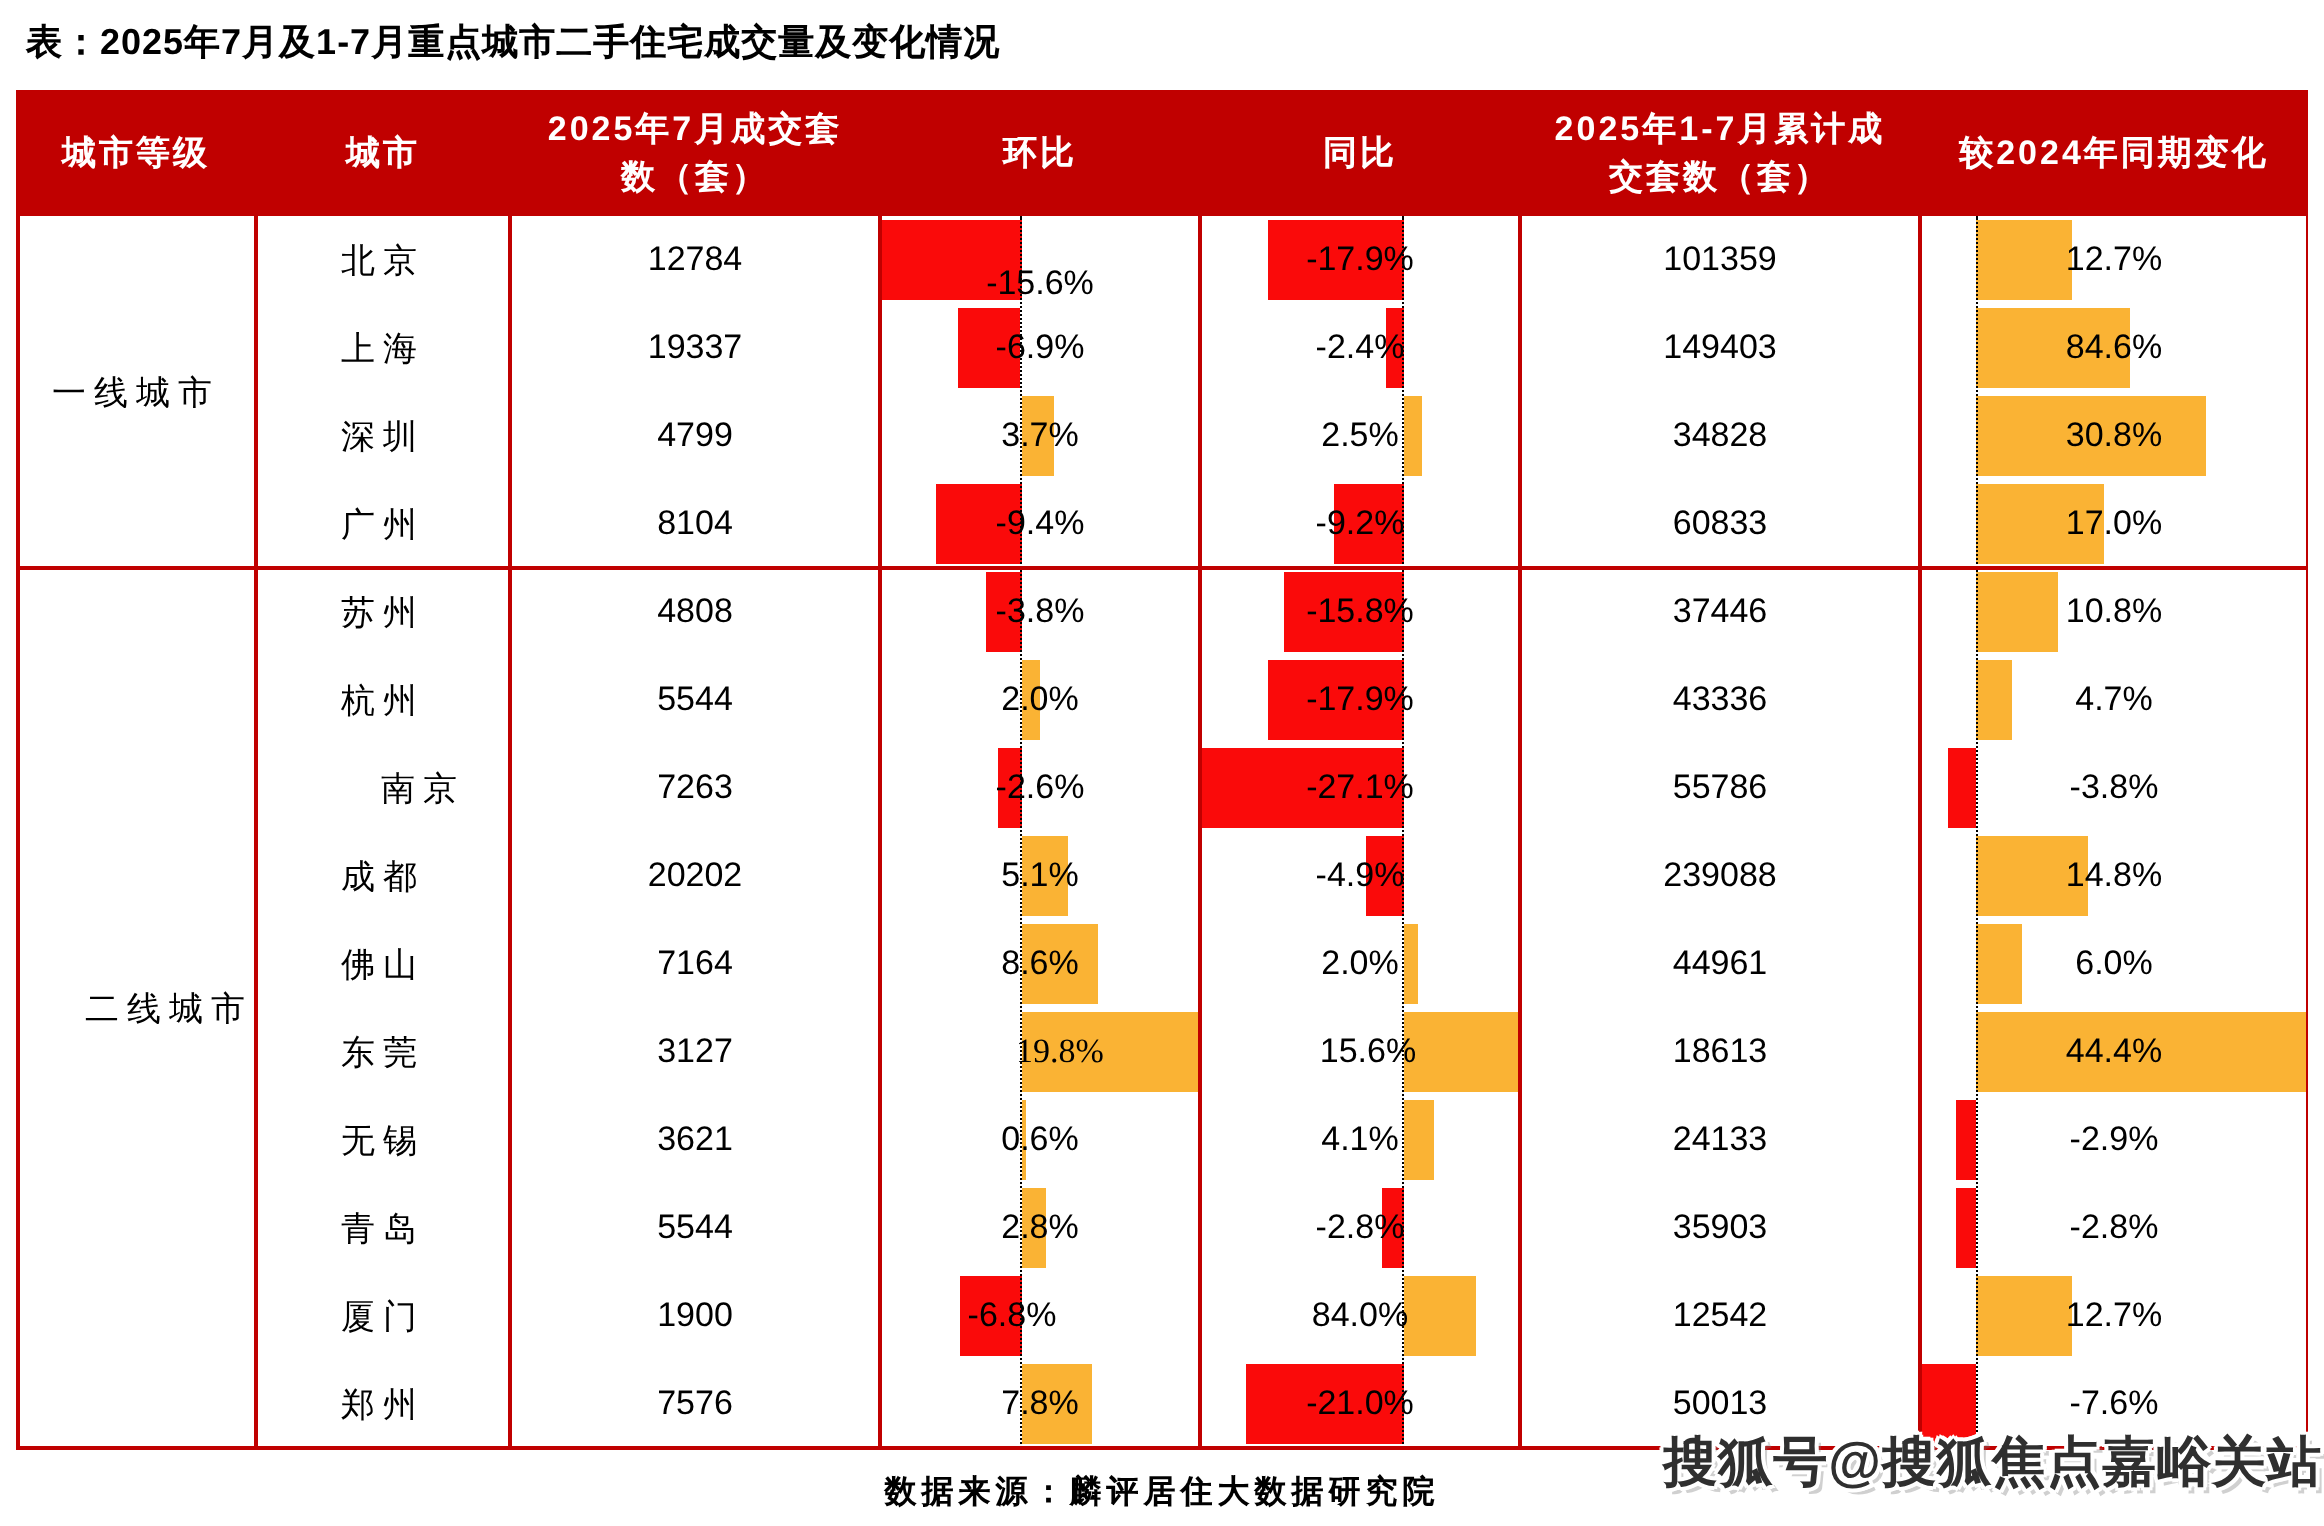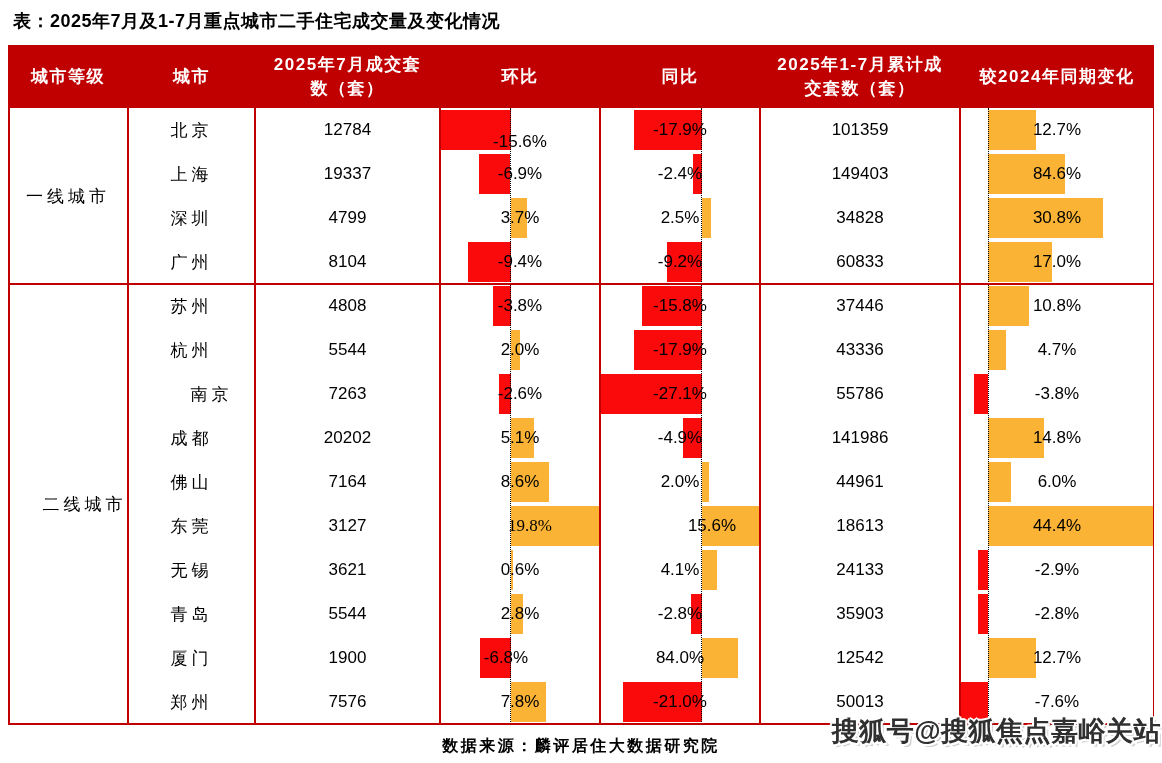--- a/index.html
+++ b/index.html
@@ -117,38 +117,38 @@
         <div class="cell pct-cell" style="left: 592px; width: 160px; top: 264px; height: 44px;">-27.1%</div>
         <div class="cell value-cell" style="left: 752px; width: 200px; top: 264px; height: 44px;">55786</div>
         <div class="cell pct-cell" style="left: 952px; width: 194px; top: 264px; height: 44px;">-3.8%</div>
         <div class="bar" style="top: 310px; height: 40px; width: 23.0508px; left: 502.508px; background: rgb(250, 179, 52);"></div>
         <div class="bar" style="top: 310px; height: 40px; width: 18.3607px; left: 675.185px; background: rgb(250, 10, 10);"></div>
         <div class="bar" style="top: 310px; height: 40px; width: 55.2154px; left: 980.354px; background: rgb(250, 179, 52);"></div>
         <div class="cell city-cell" style="left: 120px; width: 127px; top: 308px; height: 44px;">成都</div>
         <div class="cell value-cell" style="left: 247px; width: 185px; top: 308px; height: 44px;">20202</div>
         <div class="cell pct-cell" style="left: 432px; width: 160px; top: 308px; height: 44px;">5.1%</div>
         <div class="cell pct-cell" style="left: 592px; width: 160px; top: 308px; height: 44px;">-4.9%</div>
-        <div class="cell value-cell" style="left: 752px; width: 200px; top: 308px; height: 44px;">141986</div>
+        <div class="cell value-cell" style="left: 752px; width: 200px; top: 308px; height: 44px;">239088</div>
         <div class="cell pct-cell" style="left: 952px; width: 194px; top: 308px; height: 44px;">14.8%</div>
         <div class="bar" style="top: 354px; height: 40px; width: 38.8701px; left: 502.508px; background: rgb(250, 179, 52);"></div>
         <div class="bar" style="top: 354px; height: 40px; width: 7.49415px; left: 693.546px; background: rgb(250, 179, 52);"></div>
         <div class="bar" style="top: 354px; height: 40px; width: 22.3846px; left: 980.354px; background: rgb(250, 179, 52);"></div>
         <div class="cell city-cell" style="left: 120px; width: 127px; top: 352px; height: 44px;">佛山</div>
         <div class="cell value-cell" style="left: 247px; width: 185px; top: 352px; height: 44px;">7164</div>
         <div class="cell pct-cell" style="left: 432px; width: 160px; top: 352px; height: 44px;">8.6%</div>
         <div class="cell pct-cell" style="left: 592px; width: 160px; top: 352px; height: 44px;">2.0%</div>
         <div class="cell value-cell" style="left: 752px; width: 200px; top: 352px; height: 44px;">44961</div>
         <div class="cell pct-cell" style="left: 952px; width: 194px; top: 352px; height: 44px;">6.0%</div>
         <div class="bar" style="top: 398px; height: 40px; width: 89.4915px; left: 502.508px; background: rgb(250, 179, 52);"></div>
         <div class="bar" style="top: 398px; height: 40px; width: 58.4543px; left: 693.546px; background: rgb(250, 179, 52);"></div>
         <div class="bar" style="top: 398px; height: 40px; width: 165.646px; left: 980.354px; background: rgb(250, 179, 52);"></div>
         <div class="cell city-cell" style="left: 120px; width: 127px; top: 396px; height: 44px;">东莞</div>
         <div class="cell value-cell" style="left: 247px; width: 185px; top: 396px; height: 44px;">3127</div>
         <div class="cell pct-cell" style="left: 452px; width: 140px; top: 396px; height: 44px; font-family: Liberation Serif, serif;">19.8%</div>
-        <div class="cell pct-cell" style="left: 592px; width: 168px; top: 396px; height: 44px; margin-left: 28px;">15.6%</div>
+        <div class="cell pct-cell" style="left: 592px; width: 168px; top: 396px; height: 44px;">15.6%</div>
         <div class="cell value-cell" style="left: 752px; width: 200px; top: 396px; height: 44px;">18613</div>
         <div class="cell pct-cell" style="left: 952px; width: 194px; top: 396px; height: 44px;">44.4%</div>
         <div class="bar" style="top: 442px; height: 40px; width: 2.71186px; left: 502.508px; background: rgb(250, 179, 52);"></div>
         <div class="bar" style="top: 442px; height: 40px; width: 15.363px; left: 693.546px; background: rgb(250, 179, 52);"></div>
         <div class="bar" style="top: 442px; height: 40px; width: 10.8192px; left: 969.535px; background: rgb(250, 10, 10);"></div>
         <div class="cell city-cell" style="left: 120px; width: 127px; top: 440px; height: 44px;">无锡</div>
         <div class="cell value-cell" style="left: 247px; width: 185px; top: 440px; height: 44px;">3621</div>
         <div class="cell pct-cell" style="left: 432px; width: 160px; top: 440px; height: 44px;">0.6%</div>
         <div class="cell pct-cell" style="left: 592px; width: 160px; top: 440px; height: 44px;">4.1%</div>
         <div class="cell value-cell" style="left: 752px; width: 200px; top: 440px; height: 44px;">24133</div>

